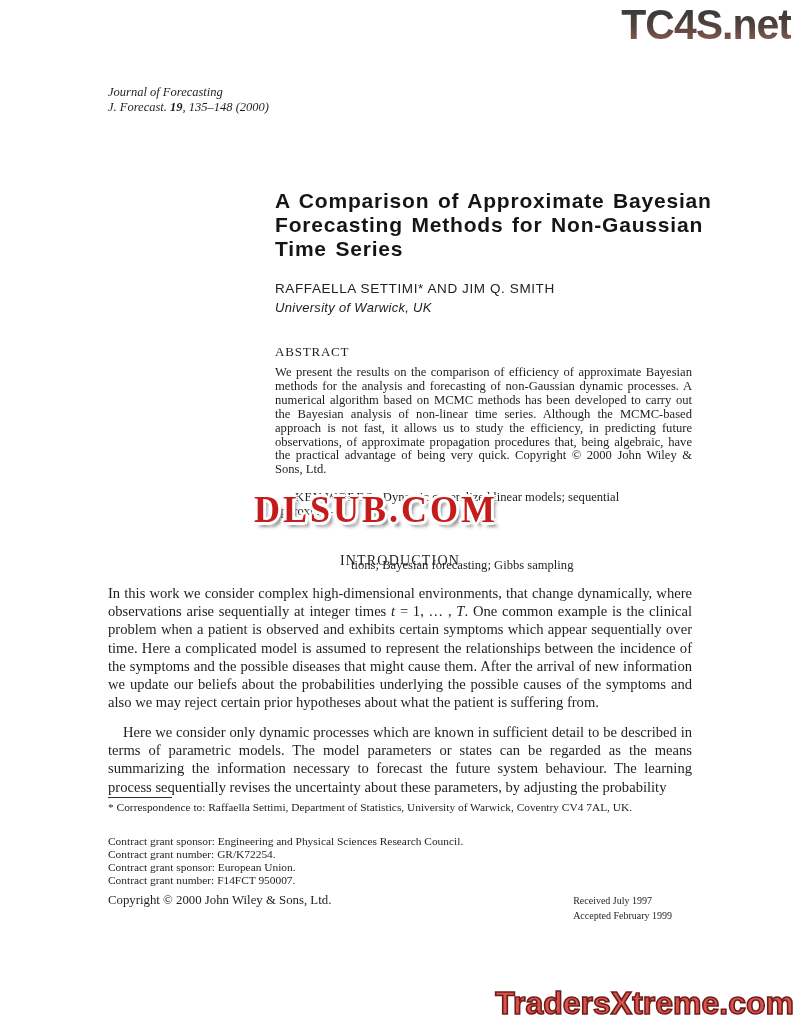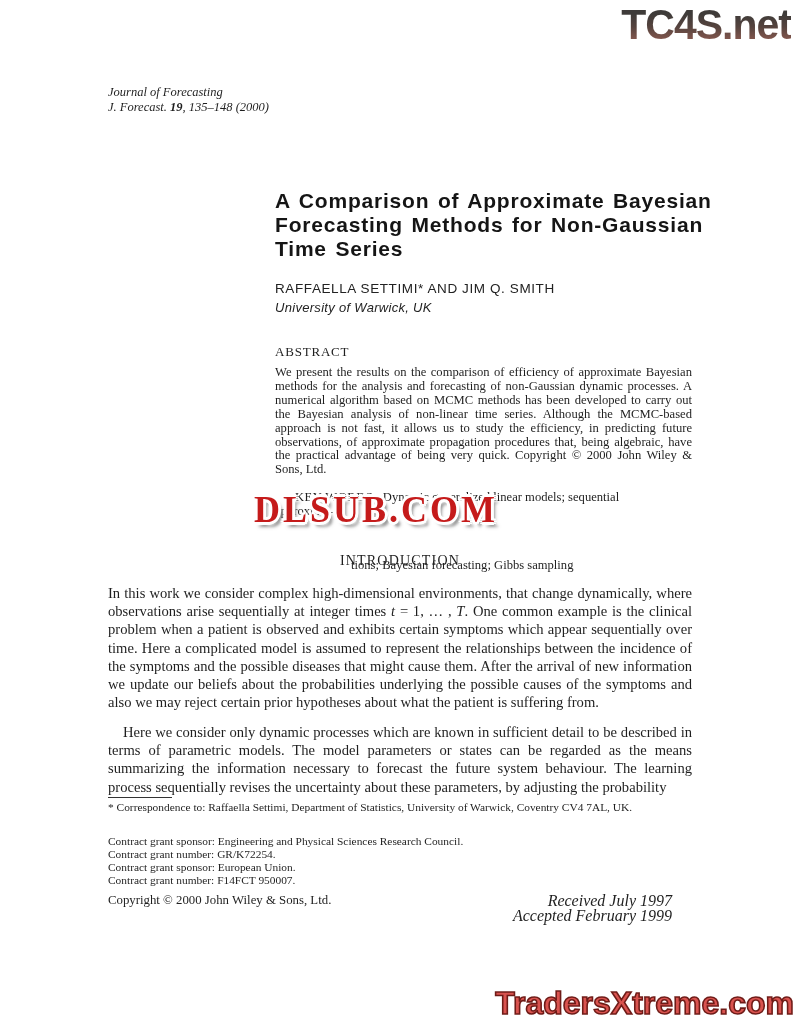--- a/index.html
+++ b/index.html
@@ -76,21 +76,21 @@
   .para1{top:584px;}
   .para2{top:723px;text-indent:15px;}
   .it{font-style:italic;}
   
   .fn-rule{position:absolute;left:108px;top:797px;width:64px;border-top:1.4px solid #333;}
   .fn{position:absolute;left:108px;width:600px;font-size:11.4px;line-height:13px;}
   .fn-corr{top:801px;text-align:justify;}
   .fn-grants{top:835px;}
   
   .footer-copyright{position:absolute;left:108px;top:893px;font-size:12.8px;}
-  .footer-dates{position:absolute;right:127px;top:893px;font-size:16px;font-style:italic;text-align:right;line-height:15px;}
+  .footer-dates{position:absolute;right:127px;top:893px;font-size:10px;text-align:left;line-height:15px;}
 </style>
 </head>
 <body>
 
 <div class="page">
 
   <div class="wm-top">TC4S.net</div>
 
   <div class="journal-head">
     <div>Journal of Forecasting</div>

